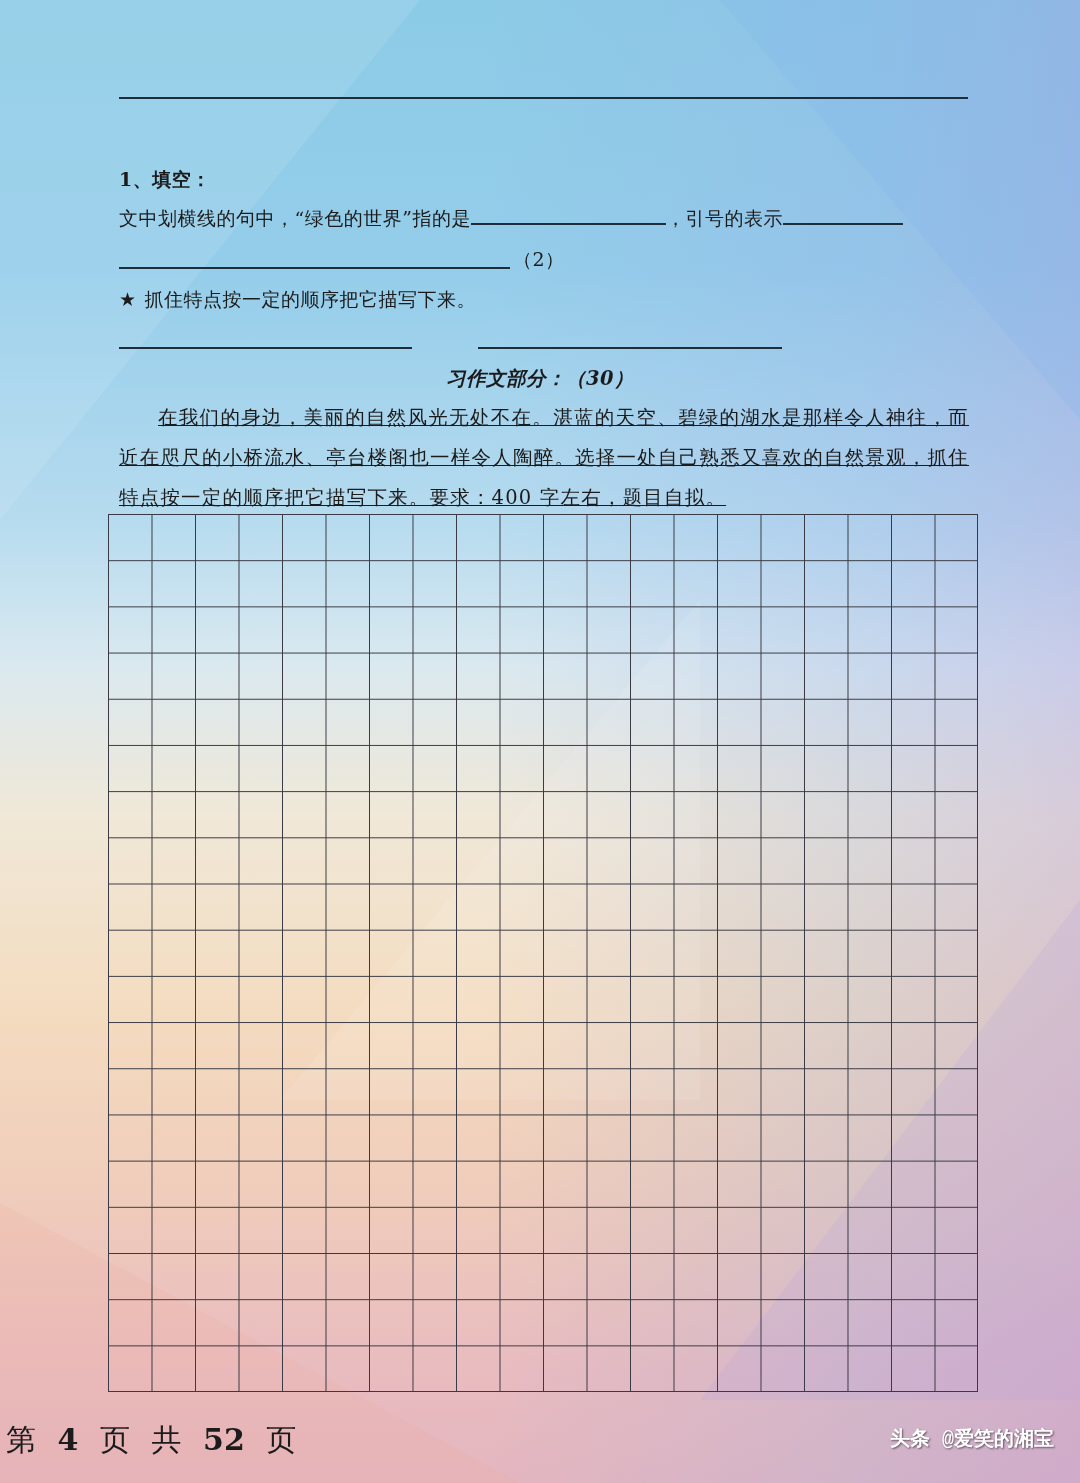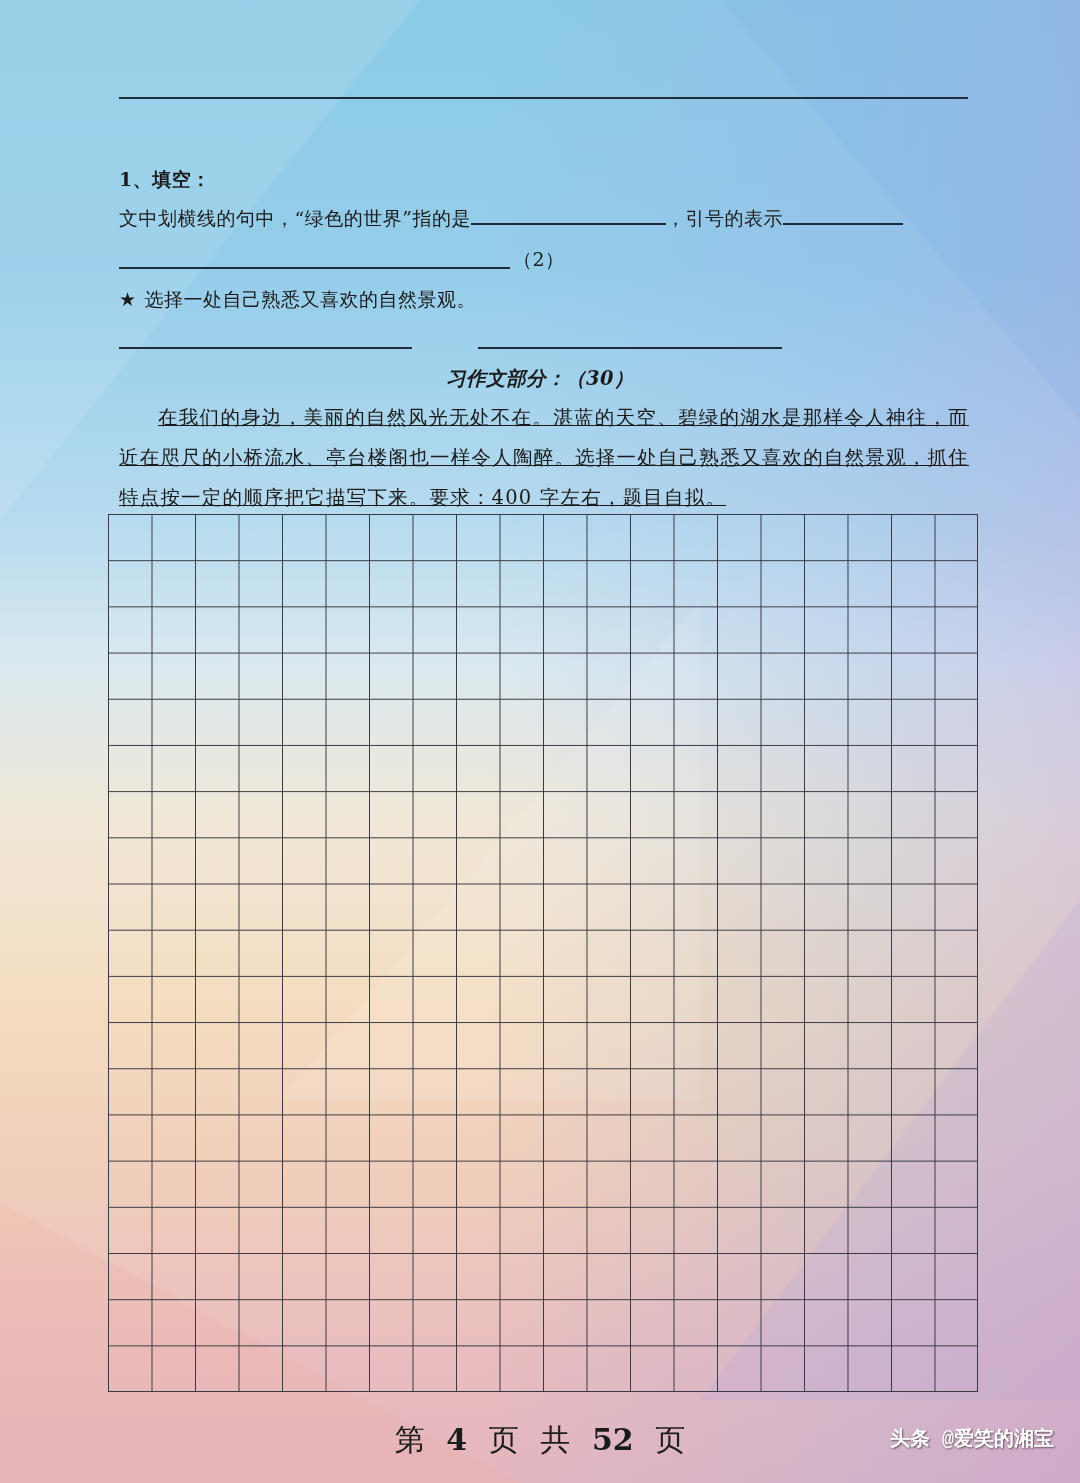--- a/index.html
+++ b/index.html
@@ -34,21 +34,21 @@
   .grid {
     position: absolute; left: 108px; top: 514px;
     width: 870px; height: 878px;
     border: 1px solid #3a3a44; box-sizing: border-box;
     background-image:
       linear-gradient(to right, #3a3a44 1px, transparent 1px),
       linear-gradient(to bottom, #3a3a44 1px, transparent 1px);
     background-size: 43.5px 46.2px;
     background-position: -1px -1px;
   }
-  .footer { position: absolute; top: 1420px; left: 0; width: 1080px; text-align: center; font-size: 30px; line-height: 40px; }
+  .footer { position: absolute; top: 1420px; left: 0; width: 1080px; font-size: 30px; line-height: 40px; }
   .footer span { margin: 0 6px; }
   .footer .num { font-weight: bold; }
   .watermark {
     position: absolute; right: 26px; top: 1425px; font-family: Liberation Mono, monospace;
     font-size: 20px; color: #ffffff; font-weight: bold;
     text-shadow: 1px 1px 2px rgba(0,0,0,0.55);
   }
 </style>
 </head>
 <body>
@@ -65,21 +65,21 @@
 <div class="text bold" style="left:119px; top:166px;">1、填空：</div>
 
 <div class="text" style="left:119px; top:205px;">
   <span>文中划横线的句中，“绿色的世界”指的是</span><span class="blank" style="width:195px;"></span><span>，引号的表示</span><span class="blank" style="width:120px;"></span>
 </div>
 
 <div class="hline" style="left:119px; top:267px; width:391px;"></div>
 <div class="text" style="left:513px; top:246px;">（2）</div>
 
 <div class="text" style="left:119px; top:286px;">
-  <span style="margin-right:8px;">★</span><span>选择一处自己熟悉又喜欢的自然景观。</span>
+  <span style="margin-right:8px;">★</span><span>抓住特点按一定的顺序把它描写下来。</span>
 </div>
 
 <div class="hline" style="left:119px; top:347px; width:293px;"></div>
 <div class="hline" style="left:478px; top:347px; width:304px;"></div>
 
 <div class="text bold" style="left:0; width:1080px; text-align:center; top:366px; font-size:19.5px;font-style:italic;">习作文部分：（30）</div>
 
 <div class="para" style="top:398px; text-indent:2em;text-decoration:underline;">
   <span>在我们的身边，美丽的自然风光无处不在。湛蓝的天空、碧绿的湖水是那样令人神往，而近在咫尺的小桥流水、亭台楼阁也一样令人陶醉。选择一处自己熟悉又喜欢的自然景观，抓住特点按一定的顺序把它描写下来。要求：400 字左右，题目自拟。</span>
 </div>

